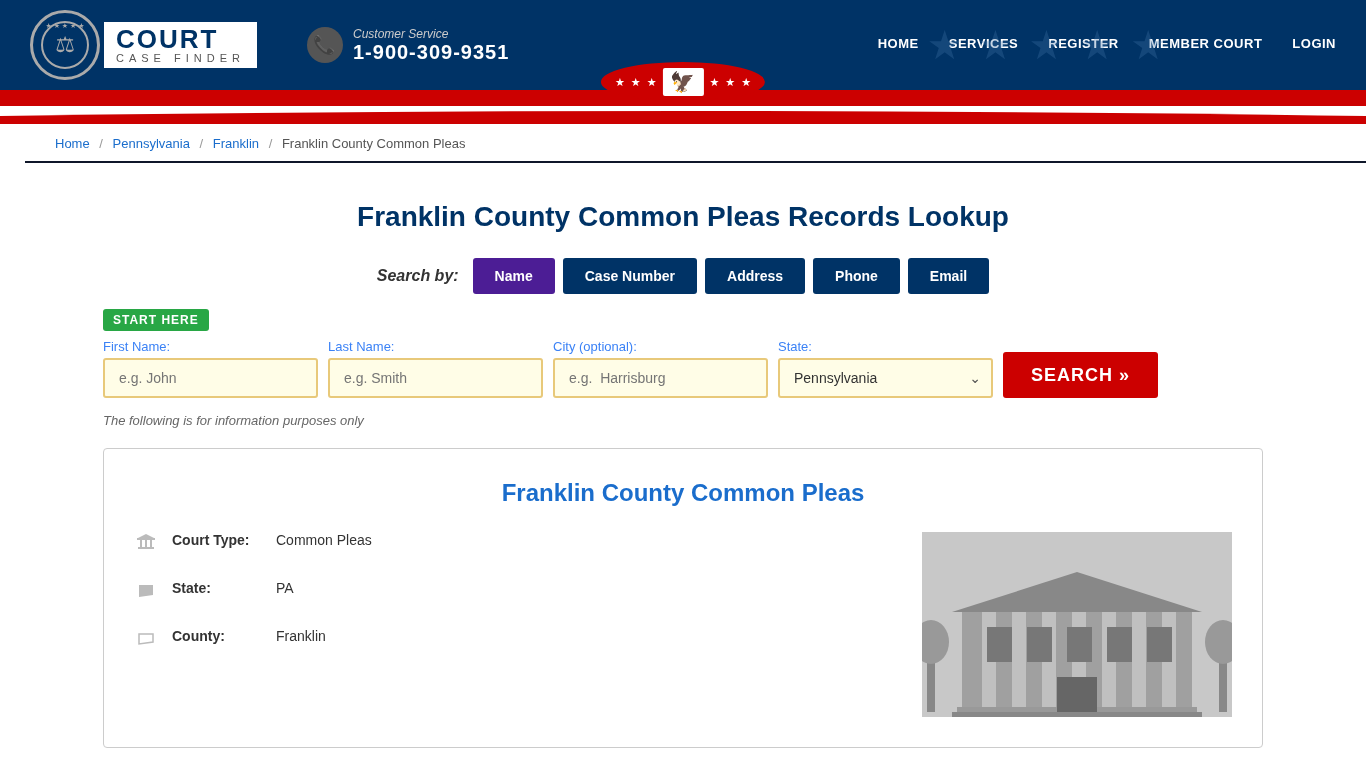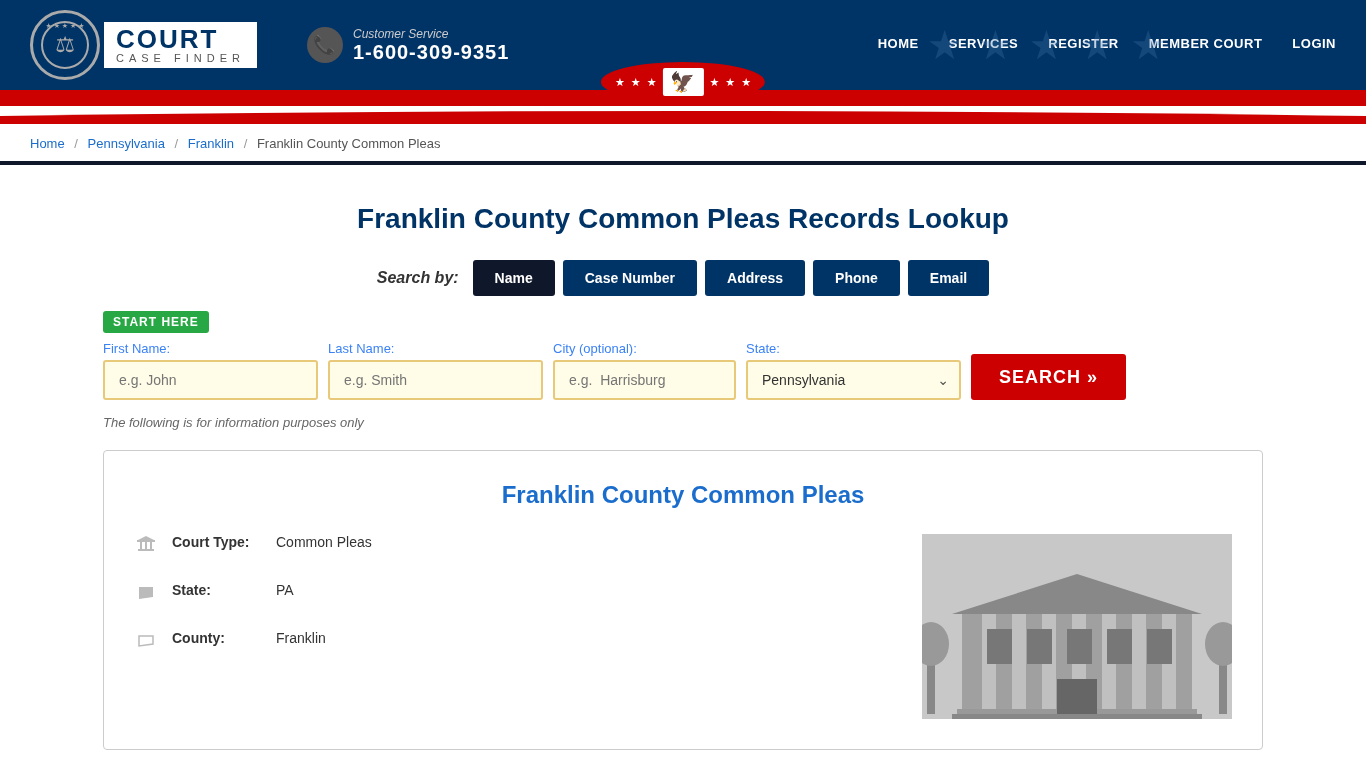--- a/index.html
+++ b/index.html
@@ -112,22 +112,23 @@
       font-weight: bold;
       letter-spacing: 0.5px;
       border-bottom: 2px solid transparent;
       padding-bottom: 2px;
     }
 
     
     .breadcrumb-bar {
       background: #fff;
       padding: 10px 30px;
-      border-bottom: 4px solid #0f172a;
+      border-bottom: 2px solid #0f172a;
       font-size: 13px;
+      margin-left: 25px;
     }
     .breadcrumb-bar a { color: #1a6dcc; text-decoration: none; }
     .breadcrumb-sep { color: #999; margin: 0 6px; }
     .breadcrumb-current { color: #555; }
 
     
     .main-content {
       max-width: 1200px;
       margin: 8px auto;
       padding: 30px 20px;
@@ -159,21 +160,21 @@
     .tab-btn {
       padding: 10px 22px;
       font-size: 14px;
       font-weight: bold;
       color: #fff;
       border: none;
       cursor: pointer;
       border-radius: 3px;
     }
     .tab-btn-active {
-      background: #0f172a;
+      background: #4c1d95;
     }
     .tab-btn-inactive {
       background: #003366;
     }
 
     
     .start-here-badge {
       display: inline-block;
       background: #28a745;
       color: #fff;
@@ -205,21 +206,21 @@
     .form-input {
       padding: 10px 14px;
       border: 2px solid #e8c97a;
       background: #fffde7;
       font-size: 14px;
       border-radius: 3px;
       color: #aaa;
       width: 215px;
     }
     .form-input-city {
-      width: 183px;
+      width: 215px;
     }
     .state-select-wrapper {
       position: relative;
     }
     .state-select-wrapper select {
       width: 215px;
       padding: 10px 14px;
       border: 2px solid #e8c97a;
       background: #fffde7;
       font-size: 14px;
@@ -326,21 +327,21 @@
       <div class="logo-text-block">
         <div class="logo-text-court">COURT</div>
         <div class="logo-text-case">CASE FINDER</div>
       </div>
     </div>
 
     <div class="customer-service">
       <div class="cs-icon">📞</div>
       <div>
         <div class="cs-text-label">Customer Service</div>
-        <div class="cs-phone">1-600-309-9351</div>
+        <div class="cs-phone">1-900-309-9351</div>
       </div>
     </div>
   </div>
 
   <div class="header-stars-bg">
     <span class="star-big">★</span>
     <span class="star-big">★</span>
     <span class="star-big">★</span>
     <span class="star-big">★</span>
     <span class="star-big">★</span>

